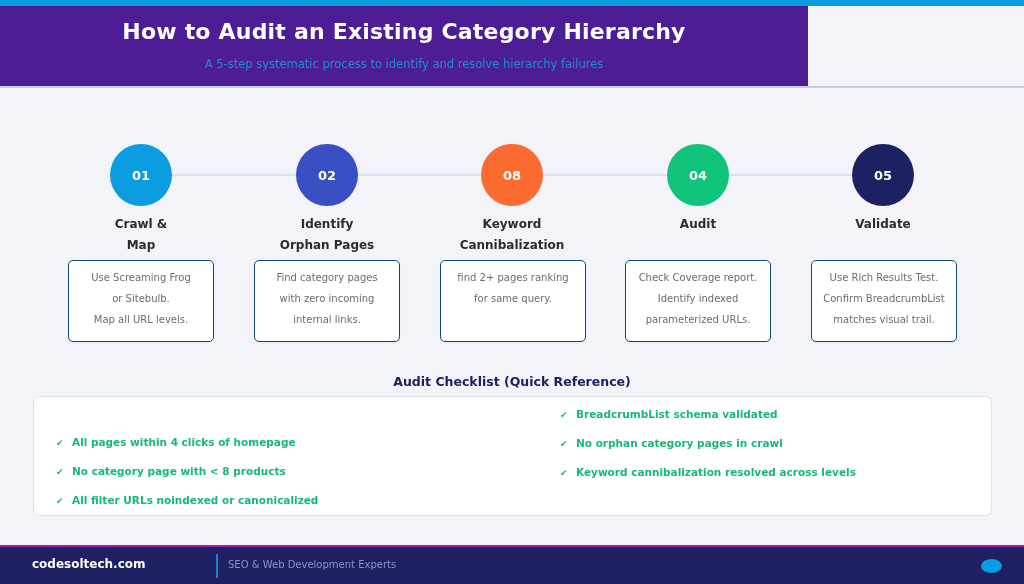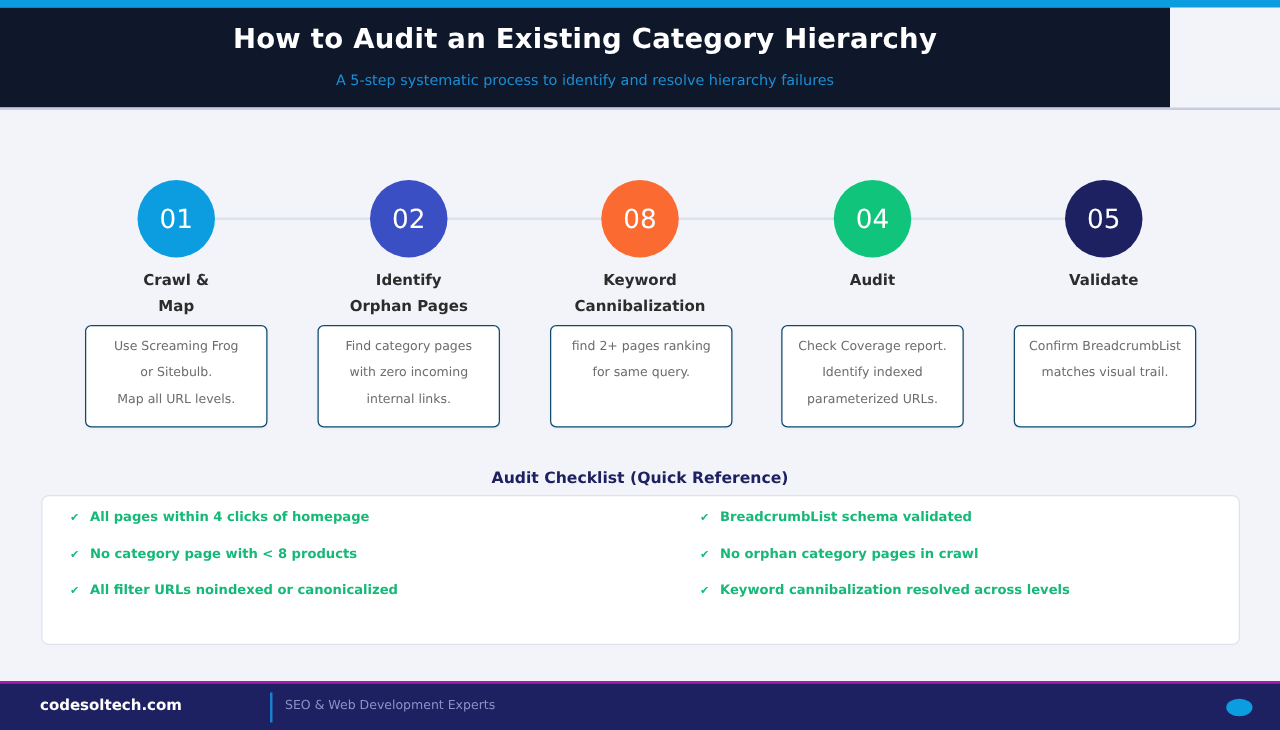--- a/index.html
+++ b/index.html
@@ -7,22 +7,22 @@
   body {
     background: #f2f4fa;
     font-family: "DejaVu Sans", sans-serif;
     position: relative;
   }
   .top-strip {
     position: absolute; left: 0; top: 0; width: 1024px; height: 6px;
     background: #0c9de0;
   }
   .header {
-    position: absolute; left: 0; top: 6px; width: 936px; height: 80px;
-    background: #0f172a;
+    position: absolute; left: 0; top: 6px; width: 808px; height: 80px;
+    background: #4c1d95;
     text-align: center;
   }
   .header .title {
     position: absolute; left: 0; right: 0; top: 13px;
     color: #ffffff; font-weight: bold; font-size: 22px;
     letter-spacing: 0.2px;
   }
   .header .subtitle {
     position: absolute; left: 0; right: 0; top: 51px;
     color: #1a8fd6; font-size: 11.5px;
@@ -35,21 +35,21 @@
     position: absolute; left: 141px; top: 174px; width: 742px; height: 2px;
     background: #dde3ee;
   }
   .step {
     position: absolute; top: 144px; width: 160px;
     text-align: center;
   }
   .step .circle {
     width: 62px; height: 62px; border-radius: 50%;
     margin: 0 auto;
-    color: #ffffff; font-weight: normal; font-size: 21px;
+    color: #ffffff; font-weight: bold; font-size: 13px;
     display: flex; align-items: center; justify-content: center;
   }
   .step .label {
     margin-top: 8px;
     color: #2c2c2c; font-weight: bold; font-size: 12px;
     line-height: 21px;
   }
   .card {
     position: absolute; top: 260px; width: 146px; height: 82px;
     background: #ffffff; border: 1px solid #0c4a6e; border-radius: 5px;
@@ -165,27 +165,28 @@
 <div class="card" style="left:440px;">
   <div>find 2+ pages ranking</div>
   <div>for same query.</div>
 </div>
 <div class="card" style="left:625px;">
   <div>Check Coverage report.</div>
   <div>Identify indexed</div>
   <div>parameterized URLs.</div>
 </div>
 <div class="card" style="left:811px;">
+  <div>Use Rich Results Test.</div>
   <div>Confirm BreadcrumbList</div>
   <div>matches visual trail.</div>
 </div>
 
 <div class="checklist-title">Audit Checklist (Quick Reference)</div>
 <div class="checklist-box">
-  <div class="check-col" style="left:22px;">
+  <div class="check-col" style="left:22px;margin-top:28px;">
     <div class="check-item">
       <span class="tick">✔</span><span>All pages within 4 clicks of homepage</span>
     </div>
     <div class="check-item">
       <span class="tick">✔</span><span>No category page with &lt; 8 products</span>
     </div>
     <div class="check-item">
       <span class="tick">✔</span><span>All filter URLs noindexed or canonicalized</span>
     </div>
   </div>

